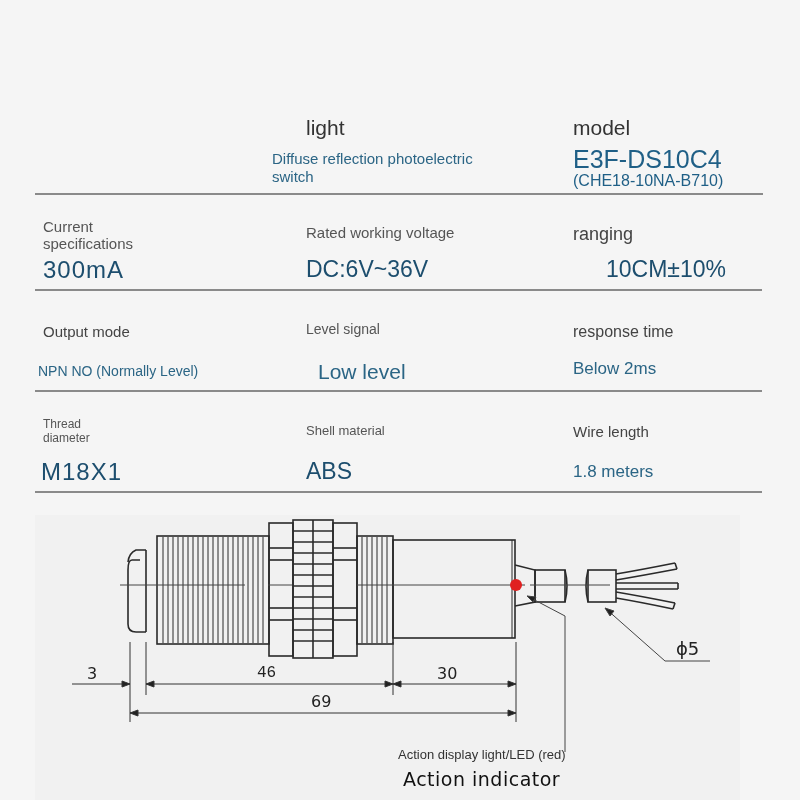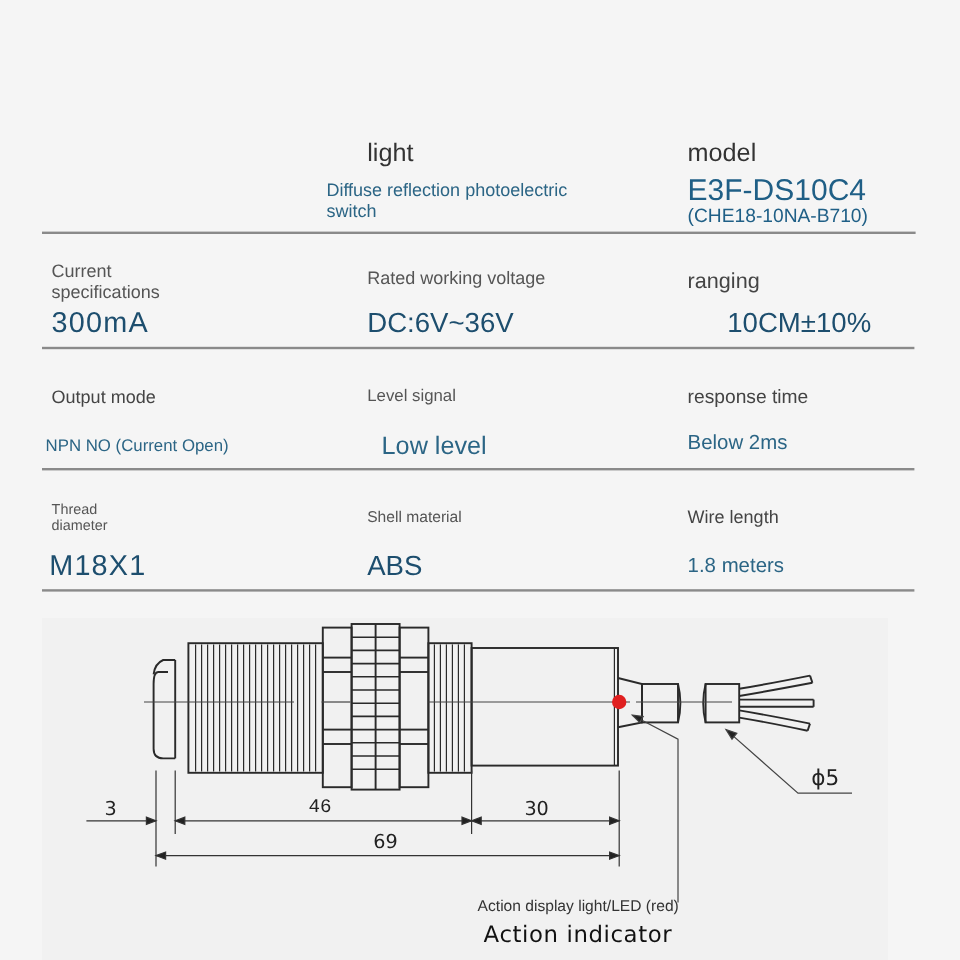--- a/index.html
+++ b/index.html
@@ -40,21 +40,21 @@
 <div class="abs label" style="left:306px; top:224px; font-size:15px;">Rated working voltage</div>
 <div class="abs value" style="left:306px; top:256px; font-size:23px;">DC:6V~36V</div>
 
 <div class="abs label" style="left:573px; top:224px; font-size:18px; color:#444;">ranging</div>
 <div class="abs value" style="left:576px; top:256px; font-size:23px;margin-left:30px;">10CM±10%</div>
 
 <div class="divider" style="left:35px; top:289px; width:435px;"></div>
 <div class="divider" style="left:470px; top:289px; width:292px;"></div>
 
 <div class="abs label" style="left:43px; top:323px; font-size:15px; color:#444;">Output mode</div>
-<div class="abs label" style="left:38px; top:363px; font-size:14px; color:#2b6585;">NPN NO (Current Open)</div>
+<div class="abs label" style="left:38px; top:363px; font-size:14px; color:#2b6585;">NPN NO (Normally Level)</div>
 
 <div class="abs label" style="left:306px; top:321px; font-size:14px;">Level signal</div>
 <div class="abs value" style="left:318px; top:360px; font-size:21px; color:#2b6585;">Low level</div>
 
 <div class="abs label" style="left:573px; top:323px; font-size:16px; color:#444;">response time</div>
 <div class="abs value" style="left:573px; top:359px; font-size:17px; color:#2b6585;">Below 2ms</div>
 
 <div class="divider" style="left:35px; top:390px; width:727px;"></div>
 
 <div class="abs label" style="left:43px; top:417px; font-size:12px; line-height:14px;">

